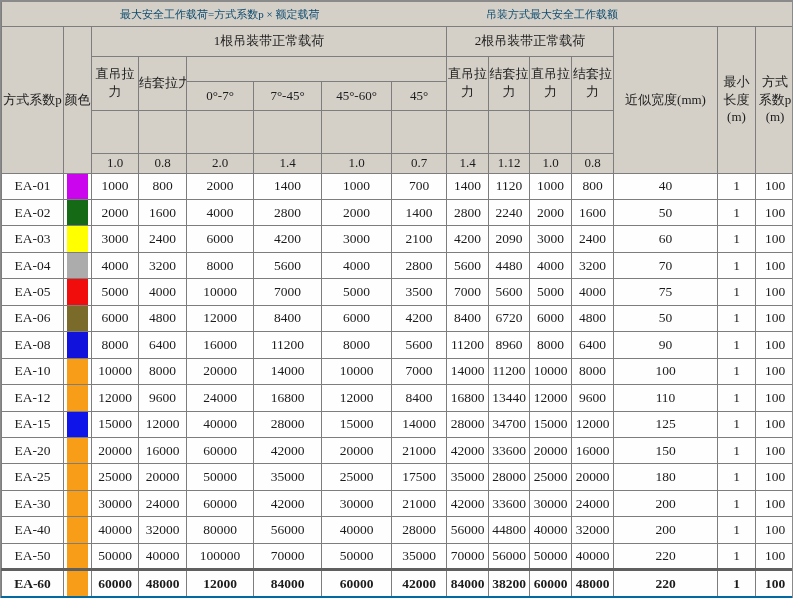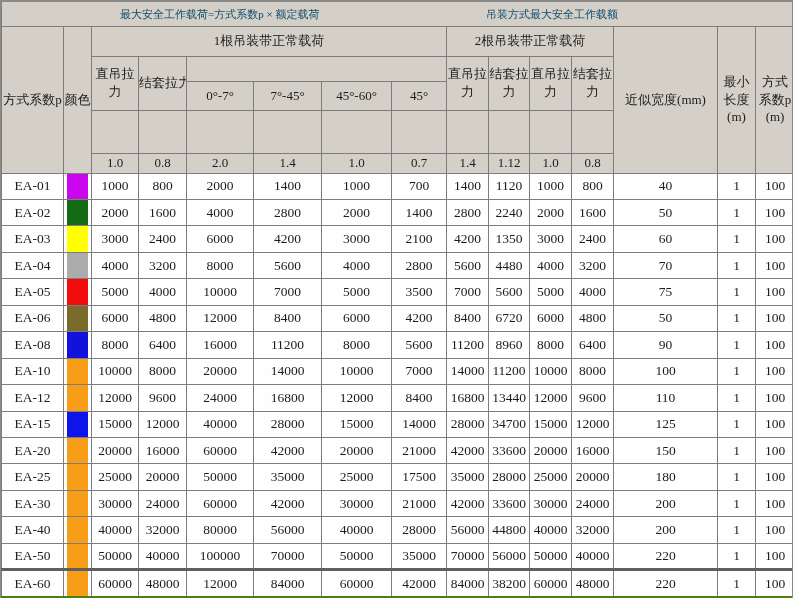--- a/index.html
+++ b/index.html
@@ -58,21 +58,21 @@
   .factor-row td { font-size: 13px; }
   
   .spec tbody td {
     background: #fefefe;
     font-size: 13.5px;
     height: 26px;
   }
   .spec tbody td.colorcell { padding: 0 3px; background: #fefefe; }
   .swatch { width: 100%; height: 100%; min-height: 24px; }
   tr.heavy-top td { border-top: 3px solid #5f5f5f; }
-  .spec tbody tr:last-child td { border-bottom: 2px solid #4d7c0f; }
+  .spec tbody tr:last-child td { border-bottom: 2px solid #0369a1; font-weight: bold; }
   .spec thead tr:first-child td { border-top: 2px solid #8a8a8a; }
 </style>
 </head>
 <body>
 
 <div class="page">
   <table class="spec">
     <colgroup>
       <col style="width:62px">
         <col style="width:28px">
@@ -198,21 +198,21 @@
           <td class="colorcell">
             <div class="swatch" style="background: rgb(255, 255, 0);"></div>
           </td>
           <td>3000</td>
           <td>2400</td>
           <td>6000</td>
           <td>4200</td>
           <td>3000</td>
           <td>2100</td>
           <td>4200</td>
-          <td>1350</td>
+          <td>2090</td>
           <td>3000</td>
           <td>2400</td>
           <td>60</td>
           <td>1</td>
           <td>100</td>
         </tr>
         <tr>
           <td>EA-04</td>
           <td class="colorcell">
             <div class="swatch" style="background: rgb(172, 172, 172);"></div>

